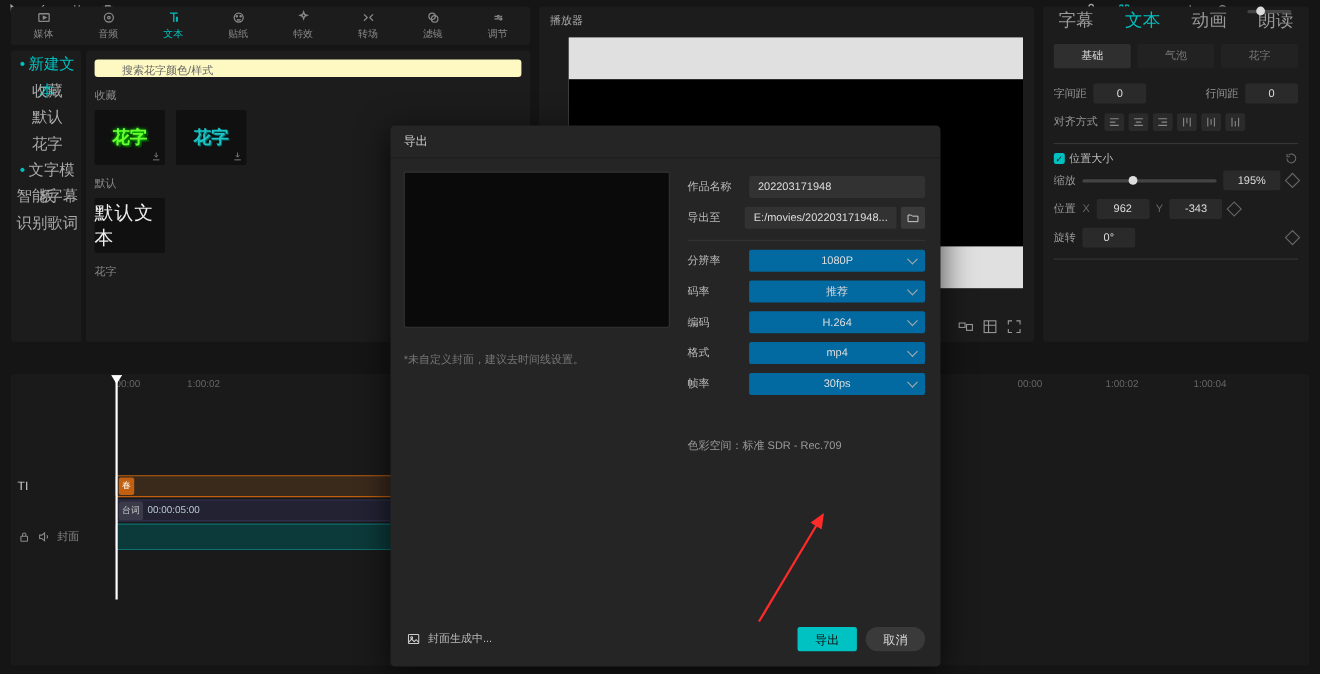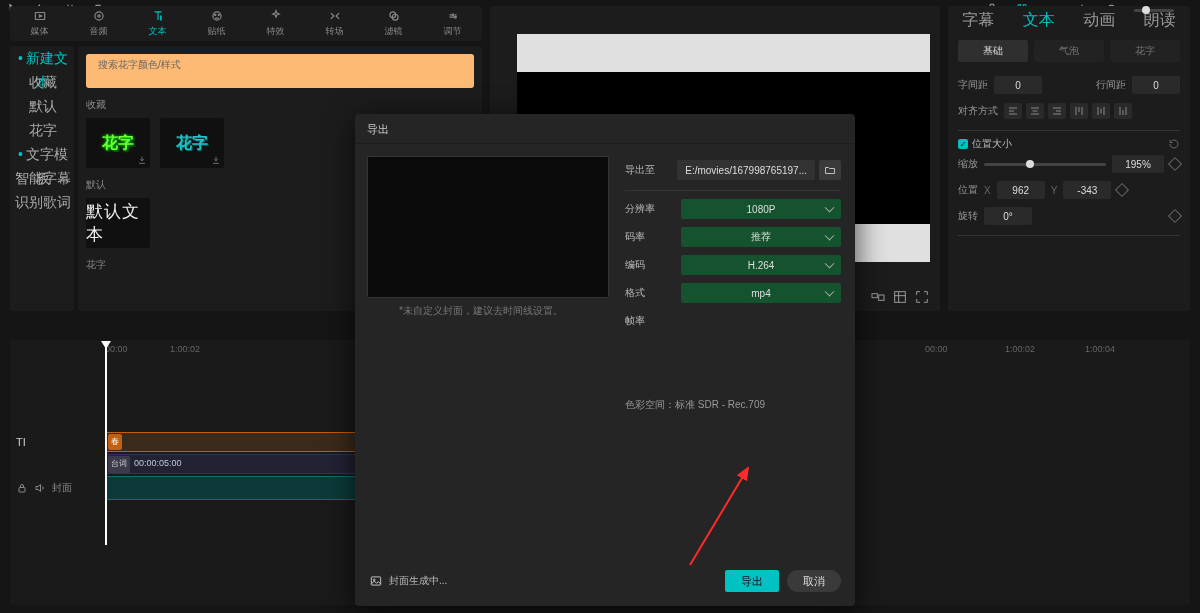--- a/index.html
+++ b/index.html
@@ -8,21 +8,21 @@
   .top-toolbar { left:10px; top:6px; width:472px; height:35px; background:#1c1c1c; border-radius:3px; display:flex; }
   .tb-item { flex:1; display:flex; flex-direction:column; align-items:center; justify-content:center; gap:2px; font-size:9px; color:#888; }
   .tb-icon { width:14px; height:14px; }
   .tb-item.active { color:#00c0c0; }
 
   .left-nav { left:10px; top:46px; width:64px; height:265px; background:#1c1c1c; border-radius:3px; display:flex; flex-direction:column; }
   .ln-item { height:24px; line-height:24px; font-size:14px; color:#aaa; text-align:center; border-left:2px solid transparent; }
   .ln-item.active { color:#00c0c0; }
   .ln-item.dot::before{ content:"•"; color:#00c0c0; margin-right:3px;}
   .asset-panel { left:78px; top:46px; width:404px; height:265px; background:#1c1c1c; border-radius:3px; padding:8px; }
-  .search-bar { width:100%; height:34px; background:#fdba74; border-radius:3px; font-size:10px; color:#666; padding:0 12px; line-height:22px; }
+  .search-bar { width:100%; height:16px; background:#fef9c3; border-radius:3px; font-size:10px; color:#666; padding:0 25px; line-height:22px; }
   .grp-label { font-size:10px; color:#888; margin-top:10px; }
   .thumb-row { display:flex; gap:10px; margin-top:6px; }
   .thumb { width:64px; height:50px; background:#101010; border-radius:2px; display:flex; align-items:center; justify-content:center; font-weight:800; font-size:16px; position:relative;}
   .thumb .dl { position:absolute; right:3px; bottom:3px; width:10px; height:10px; opacity:.6;}
   .thumb.style1 { color:#6cff32; text-shadow:0 0 3px #00ff00, 2px 2px 0 #004400; }
   .thumb.style2 { color:#1fc4c4; text-shadow:1px 1px 0 #066; }
   .thumb.def { font-weight:500; font-size:17px; color:#eee; letter-spacing:1px;}
 
   .player-panel { left:490px; top:6px; width:450px; height:305px; background:#1c1c1c; border-radius:3px; }
   .player-title { font-size:10px; color:#aaa; padding:6px 10px; }
@@ -61,28 +61,28 @@
   .track { position:absolute; left:90px; right:0; height:20px; }
   .clip { position:absolute; top:0; bottom:0; border-radius:2px; }
   .clip.text { background:#3a2a1c; border:1px solid #c06010; }
   .clip.text .chip { position:absolute; left:2px; top:1px; bottom:1px; width:14px; background:#c06010; border-radius:2px; font-size:8px; color:#fff; text-align:center; line-height:16px;}
   .clip.main { background:#0c3a3a; border:1px solid #0c7070; }
   .ph { position:absolute; left:95px; top:6px; width:2px; bottom:60px; background:#fff;}
   .ph::before{ content:""; position:absolute; left:-4px; top:-5px; width:10px; height:8px; background:#fff; clip-path:polygon(0 0,100% 0,50% 100%);}
   .modal { position:absolute; left:355px; top:114px; width:500px; height:492px; background:#252525; border-radius:4px; box-shadow:0 6px 30px rgba(0,0,0,.7); }
   .modal-title { font-size:11px; color:#ccc; height:30px; line-height:30px; border-bottom:1px solid rgba(0,0,0,.2); padding:0 12px; position:relative;}
   .preview-box { position:absolute; left:12px; top:42px; width:242px; height:142px; background:#0a0a0a; border-radius:2px; border:1px solid #333;}
-  .preview-hint { position:absolute; left:12px; top:190px; font-size:10px; color:#777;margin-left:32px; }
+  .preview-hint { position:absolute; left:12px; top:206px; font-size:10px; color:#777; }
   .form { position:absolute; left:270px; top:42px; right:14px;}
   .form-row { display:flex; align-items:center; height:28px; gap:10px; }
   .form-label { width:46px; font-size:10px; color:#bbb; }
   .form-input { flex:1; height:20px; background:#323232; border-radius:2px; font-size:10px; color:#ddd; padding:0 8px; display:flex; align-items:center;}
   .row-with-btn { display:flex; gap:4px; flex:1;}
   .folder-btn { width:22px; height:20px; background:#3a3a3a; border-radius:2px; display:flex; align-items:center; justify-content:center;}
-  .sel { flex:1; height:20px; background:#14532d; border-radius:2px; display:flex; align-items:center; justify-content:center; font-size:10px; color:#ddd; position:relative;}
+  .sel { flex:1; height:20px; background:#0369a1; border-radius:2px; display:flex; align-items:center; justify-content:center; font-size:10px; color:#ddd; position:relative;}
   .sel::after { content:""; position:absolute; right:8px; top:50%; width:6px; height:6px; border-right:1px solid #aaa; border-bottom:1px solid #aaa; transform:translateY(-70%) rotate(45deg);}
   .colorspace { position:absolute; left:270px; top:284px; font-size:10px; color:#999; }
   .modal-footer { position:absolute; left:14px; right:14px; bottom:14px; height:22px; display:flex; align-items:center; }
   .cover-gen { display:flex; gap:6px; align-items:flex-end; font-size:10px; color:#bbb;}
   .cover-gen svg{ width:14px;height:14px;}
   .btn { width:54px; height:22px; border-radius:2px; font-size:11px; display:flex; align-items:center; justify-content:center;}
   .btn.primary { background:#00c2c2; color:#0e0e0e; margin-left:auto; }
   .btn.secondary { background:#3a3a3a; color:#ddd; margin-left:8px;border-radius:11px; }
   .divider{height:1px;background:#353535;margin:6px 0 4px;}
 
@@ -181,20 +181,21 @@
       </div>
   </div>
   <div class="grp-label">默认</div>
   <div class="thumb-row">
     <div class="thumb def">默认文本</div>
   </div>
   <div class="grp-label">花字</div>
 </div>
 
 <div class="panel player-panel">
+  <div class="player-title">播放器</div>
   <div class="player-canvas">
     <div class="player-canvas-inner"></div>
   </div>
   <div class="player-bctrl">
     <svg class="mini-icon" viewBox="0 0 24 24" fill="none" stroke="#999" stroke-width="1.5">
         <rect x="3" y="7" width="8" height="6"></rect>
         <rect x="13" y="9" width="8" height="8"></rect>
       </svg>
     <svg class="mini-icon" viewBox="0 0 24 24" fill="none" stroke="#999" stroke-width="1.5">
         <rect x="4" y="4" width="16" height="16"></rect>
@@ -374,23 +375,27 @@
   <div class="ph"></div>
 </div>
 
 <div class="modal">
   <div class="modal-title">导出</div>
   <div class="preview-box"></div>
   <div class="preview-hint">*未自定义封面，建议去时间线设置。</div>
 
   <div class="form">
     <div class="form-row">
+      <div class="form-label">作品名称</div>
+      <div class="form-input">202203171948</div>
+    </div>
+    <div class="form-row">
       <div class="form-label">导出至</div>
       <div class="row-with-btn">
-        <div class="form-input">E:/movies/167998765197...</div>
+        <div class="form-input">E:/movies/202203171948...</div>
         <div class="folder-btn">
           <svg width="12" height="12" viewBox="0 0 24 24" fill="none" stroke="#ccc" stroke-width="1.8">
               <path d="M3 7h6l2 2h10v10H3z"></path>
             </svg>
         </div>
       </div>
     </div>
     <div class="divider"></div>
     <div class="form-row">
       <div class="form-label">分辨率</div>
@@ -403,20 +408,21 @@
     <div class="form-row">
       <div class="form-label">编码</div>
       <div class="sel">H.264</div>
     </div>
     <div class="form-row">
       <div class="form-label">格式</div>
       <div class="sel">mp4</div>
     </div>
     <div class="form-row">
       <div class="form-label">帧率</div>
+      <div class="sel">30fps</div>
     </div>
   </div>
 
   <div class="colorspace">色彩空间：标准 SDR - Rec.709</div>
 
   <div class="modal-footer">
     <div class="cover-gen">
       <svg viewBox="0 0 24 24" fill="none" stroke="#ccc" stroke-width="1.6">
           <rect x="4" y="5" width="16" height="14" rx="1"></rect>
           <circle cx="9" cy="10" r="1.5"></circle>

